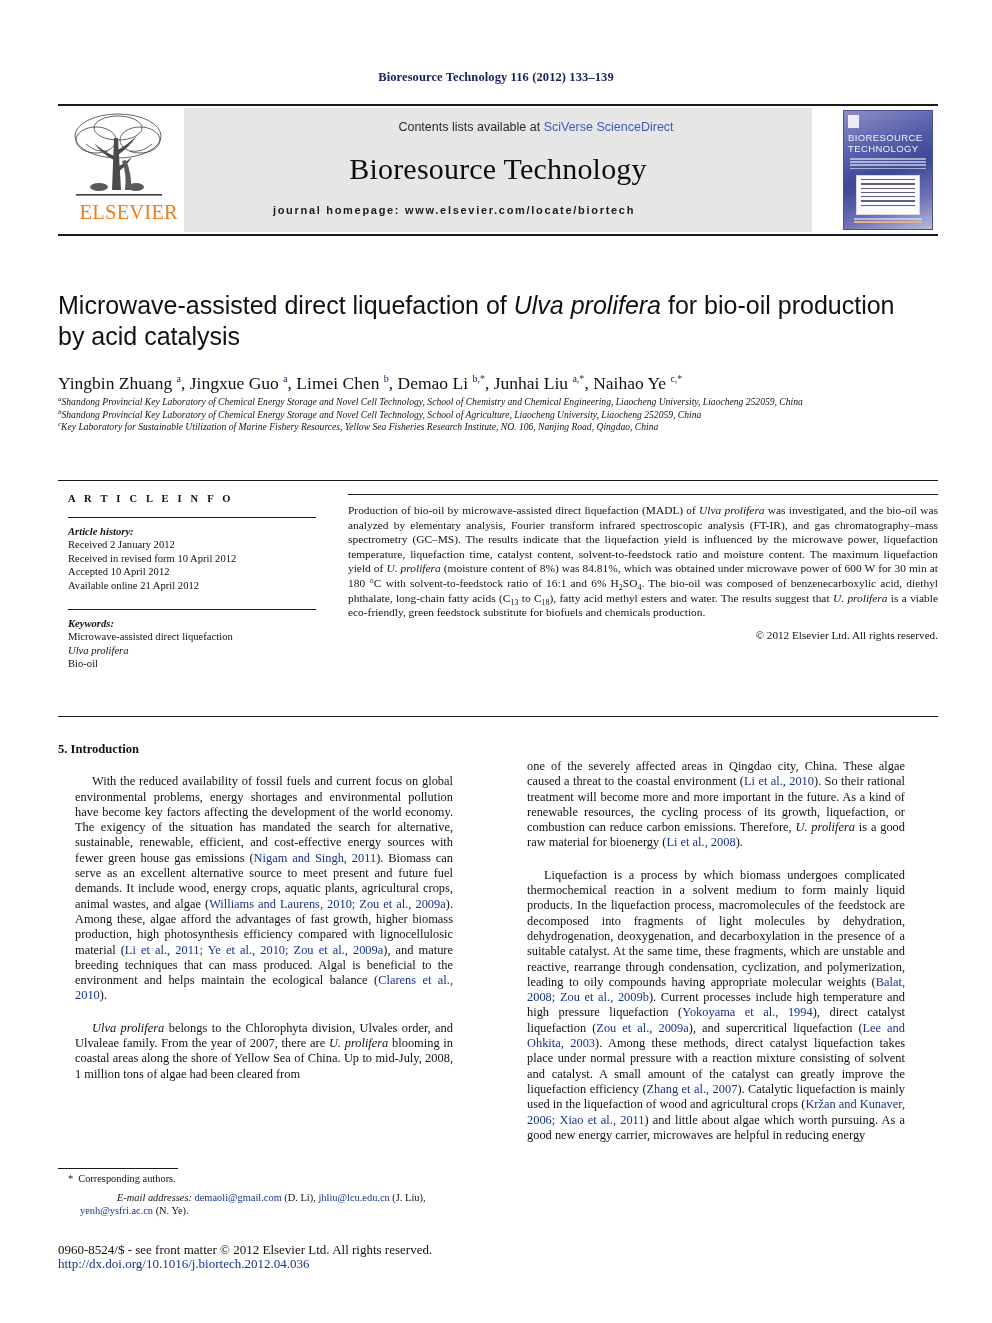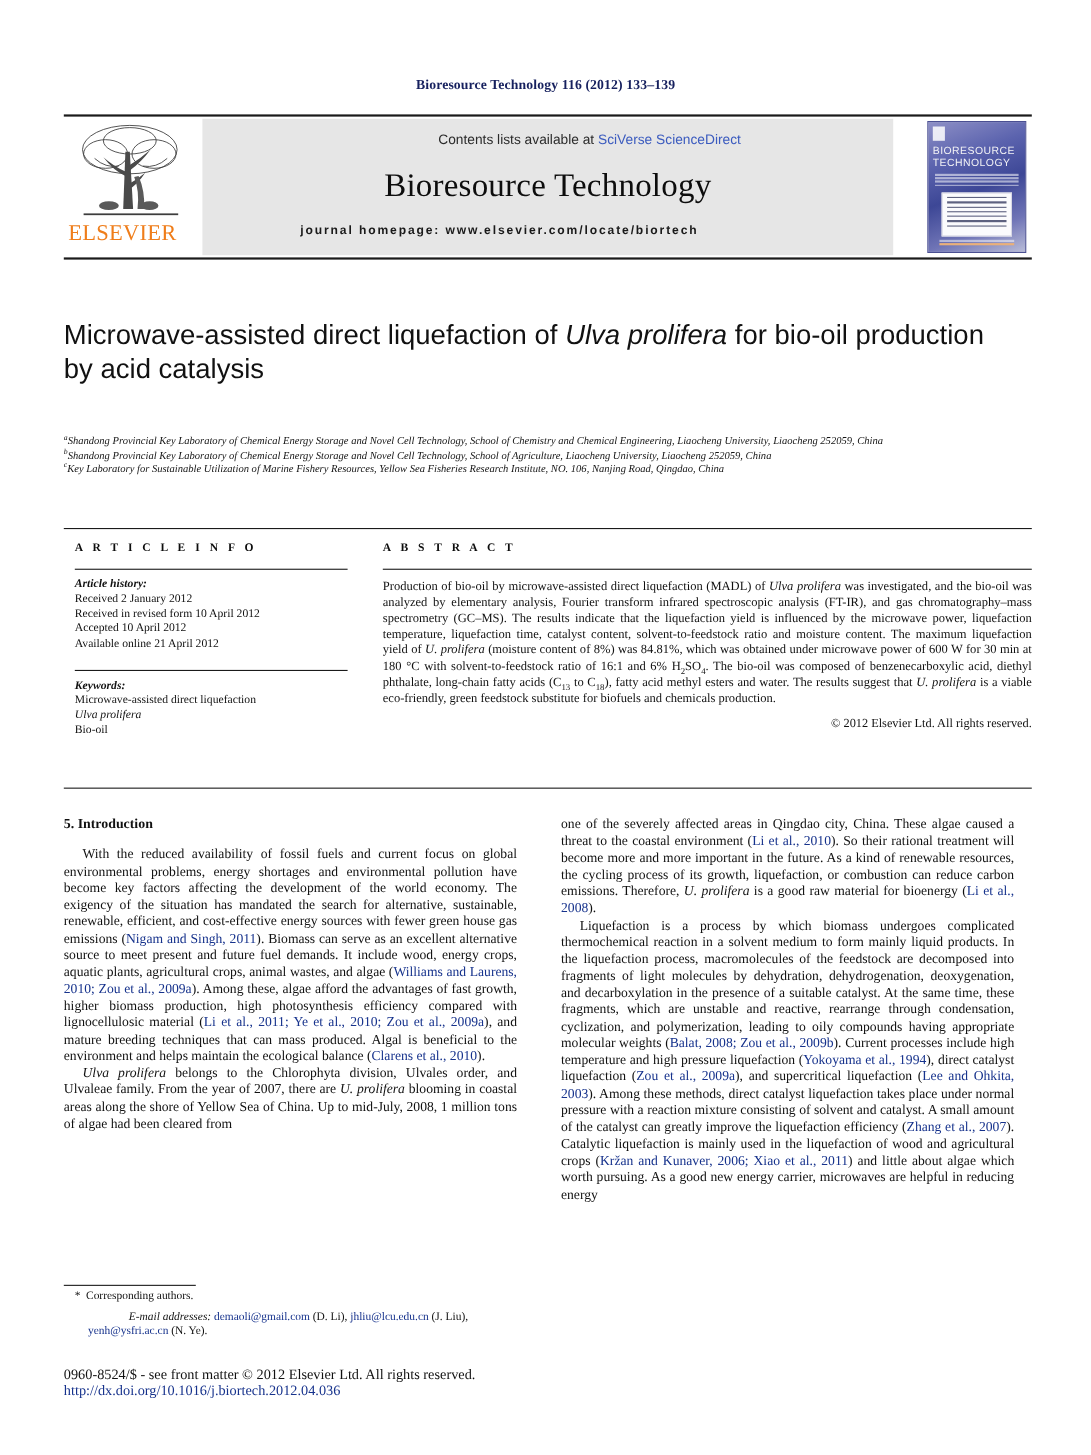--- a/index.html
+++ b/index.html
@@ -56,21 +56,21 @@
   }
   .elsevier-tree {
     position: absolute;
     left: 8px; top: 2px;
     width: 106px; height: 92px;
   }
   .elsevier-word {
     position: absolute;
     left: 4px; top: 93px;
     width: 116px;
-    text-align: left;
+    text-align: right;
     font-family: "Liberation Serif", serif;
     font-size: 20.5px;
     letter-spacing: 0.2px;
     color: #ef7d1a;
   }
   .banner {
     position: absolute;
     left: 126px; top: 2px;
     width: 628px; height: 124px;
     background: #e6e6e6;
@@ -310,21 +310,21 @@
   }
   .body-col.left  { left: 58px; }
   .body-col.right { left: 510px; }
   .sec-title {
     font-weight: bold;
     font-size: 12.6px;
     margin: 0 0 12px 0;
     font-family: "Liberation Serif", serif;
   }
   .body-col p {
-    margin: 0;
+    margin: 17px;
     text-indent: 17px;
   }
   .body-col p.noindent { text-indent: 0; }
   .body-col i { font-style: italic; }
   .cite { color: #16328c; }
 
   
   .footnote-rule {
     position: absolute;
     left: 58px; top: 1168px;
@@ -434,20 +434,21 @@
       </div>
 
     </div>
   </div>
 
   <div class="title">
     <span>Microwave-assisted direct liquefaction of </span><i>Ulva prolifera</i><span> for bio-oil production</span><br>
     <span>by acid catalysis</span>
   </div>
 
+  <div class="authors">Yingbin Zhuang <sup>a</sup>, Jingxue Guo <sup>a</sup>, Limei Chen <sup>b</sup>, Demao Li <sup>b,*</sup>, Junhai Liu <sup>a,*</sup>, Naihao Ye <sup>c,*</sup></div>
 
   <div class="affiliations">
     <div><sup>a</sup><span>Shandong Provincial Key Laboratory of Chemical Energy Storage and Novel Cell Technology, School of Chemistry and Chemical Engineering, Liaocheng University, Liaocheng 252059, China</span></div>
     <div><sup>b</sup><span>Shandong Provincial Key Laboratory of Chemical Energy Storage and Novel Cell Technology, School of Agriculture, Liaocheng University, Liaocheng 252059, China</span></div>
     <div><sup>c</sup><span>Key Laboratory for Sustainable Utilization of Marine Fishery Resources, Yellow Sea Fisheries Research Institute, NO. 106, Nanjing Road, Qingdao, China</span></div>
   </div>
 
   <div class="panel">
     <div class="panel-inner">
 
@@ -464,21 +465,20 @@
         <div class="kw-rule"></div>
         <div class="info-block">
           <span class="lbl">Keywords:</span><br>
           <span>Microwave-assisted direct liquefaction</span><br>
           <span class="it">Ulva prolifera</span><br>
           <span>Bio-oil</span>
         </div>
       </div>
 
       <div class="col-abstract">
-        <div class="sec-head">A B S T R A C T</div>
         <div class="rule"></div>
         <div class="abstract-body">Production of bio-oil by microwave-assisted direct liquefaction (MADL) of <i>Ulva prolifera</i> was investigated, and the bio-oil was analyzed by elementary analysis, Fourier transform infrared spectroscopic analysis (FT-IR), and gas chromatography–mass spectrometry (GC–MS). The results indicate that the liquefaction yield is influenced by the microwave power, liquefaction temperature, liquefaction time, catalyst content, solvent-to-feedstock ratio and moisture content. The maximum liquefaction yield of <i>U. prolifera</i> (moisture content of 8%) was 84.81%, which was obtained under microwave power of 600 W for 30 min at 180 °C with solvent-to-feedstock ratio of 16:1 and 6% H<sub>2</sub>SO<sub>4</sub>. The bio-oil was composed of benzenecarboxylic acid, diethyl phthalate, long-chain fatty acids (C<sub>13</sub> to C<sub>18</sub>), fatty acid methyl esters and water. The results suggest that <i>U. prolifera</i> is a viable eco-friendly, green feedstock substitute for biofuels and chemicals production.</div>
         <div class="copyright">© 2012 Elsevier Ltd. All rights reserved.</div>
       </div>
 
     </div>
   </div>
 
   <div class="body-col left">
     <div class="sec-title">5. Introduction</div>

